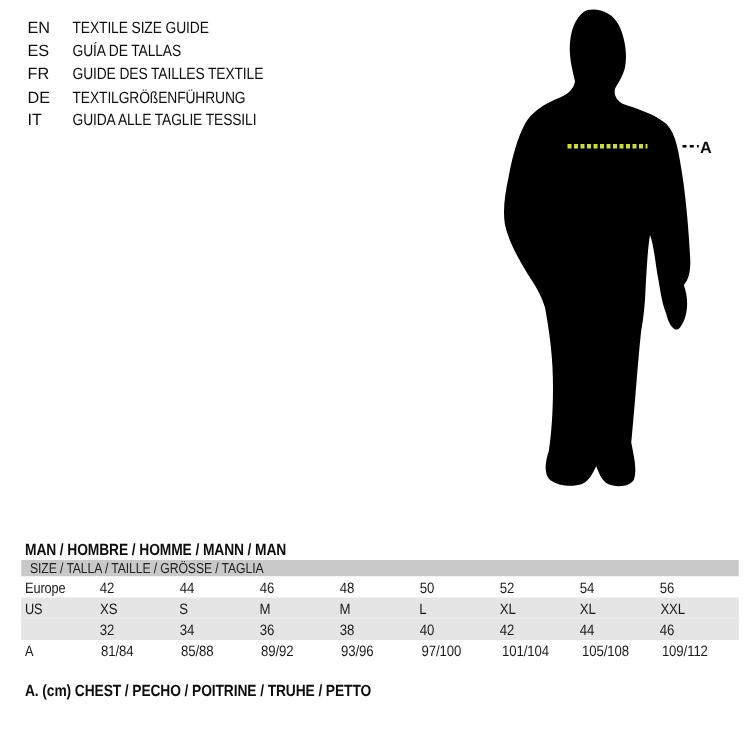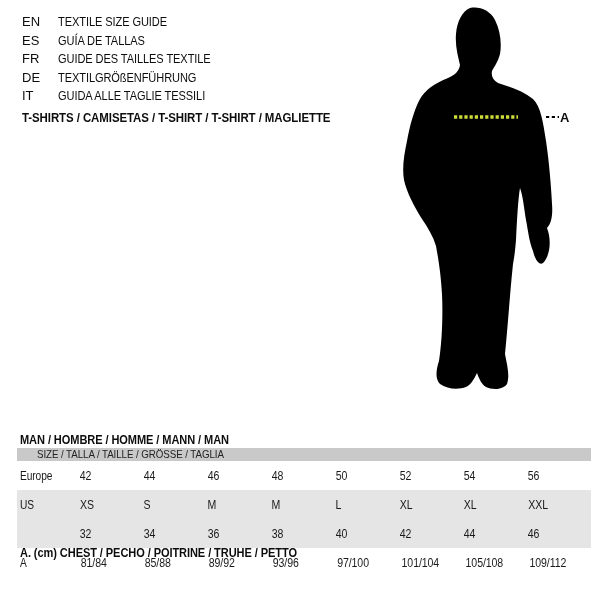--- a/index.html
+++ b/index.html
@@ -22,23 +22,23 @@
 
   
   .figure-svg{left:400px;top:0;}
   .measure-a{left:560px;top:110px;font-size:13px;font-weight:700;}
 
   
   .man-label{left:20px;top:422px;font-size:13px;font-weight:bold;margin-top:10px;}
 
   
   .size-table{left:17px;top:448px;width:574px;font-size:12px;color:#1a1a1a;}
-  .t-header{height:13px;background:#c9c9c9;display:flex;align-items:flex-start;padding-left:20px;
+  .t-header{height:13px;background:#c9c9c9;display:flex;align-items:center;padding-left:7px;
     font-size:11.5px;color:#222;}
-  .t-row{display:grid;grid-template-columns:62px repeat(8,1fr);height:29px;align-items:center;text-decoration:underline;}
+  .t-row{display:grid;grid-template-columns:62px repeat(8,1fr);height:17px;align-items:center;text-decoration:underline;}
   .t-row.alt{background:#e5e5e5;}
   .t-label{padding-left:3px;text-align:left;}
   .t-cell{text-align:left;}
 
   
   .chest-label{left:20px;top:545px;font-size:13px;font-weight:bold;}
 </style>
 </head>
 <body>
 
@@ -49,21 +49,20 @@
   <span class="cx">GUÍA DE TALLAS</span>
   <span>FR</span>
   <span class="cx">GUIDE DES TAILLES TEXTILE</span>
   <span>DE</span>
   <span class="cx">TEXTILGRÖßENFÜHRUNG</span>
   <span>IT</span>
   <span class="cx">GUIDA ALLE TAGLIE TESSILI</span>
 </div>
 
 <div class="abs categories">
-  <div><span class="cx">T-SHIRTS / CAMISETAS / T-SHIRT / T-SHIRT / MAGLIETTE</span></div>
 </div>
 
 <svg class="abs figure-svg" width="185" height="400" viewBox="400 0 185 400" xmlns="http://www.w3.org/2000/svg">
   <path fill="#000000" d="
     M470,8
     C479,6 490,10 495,20
     C500,30 502,43 500,54
     C498,62 494,67 492,71
     C491,76 493,80 498,83
     C510,87 523,91 533,99

